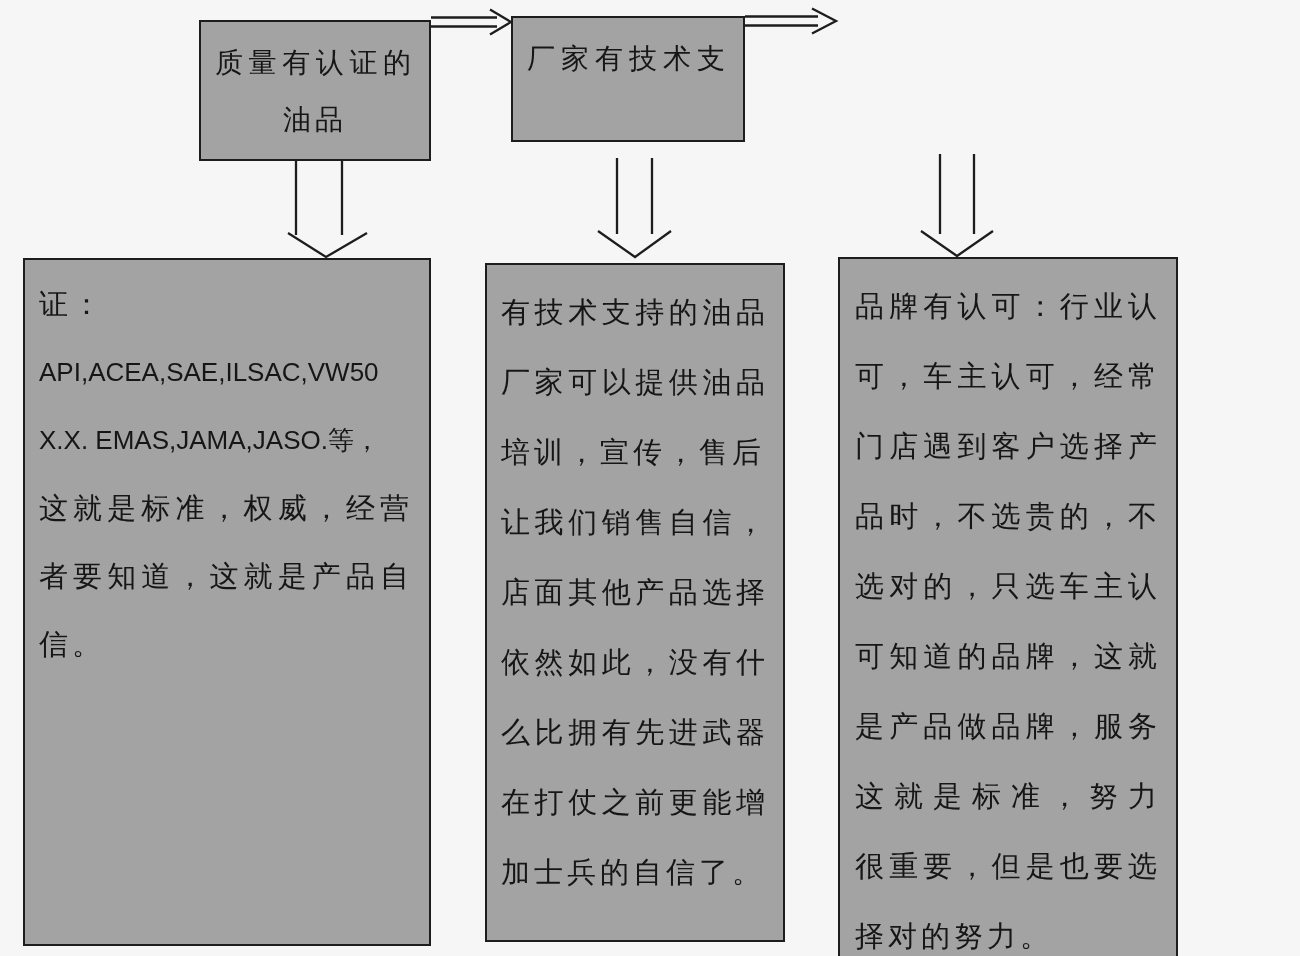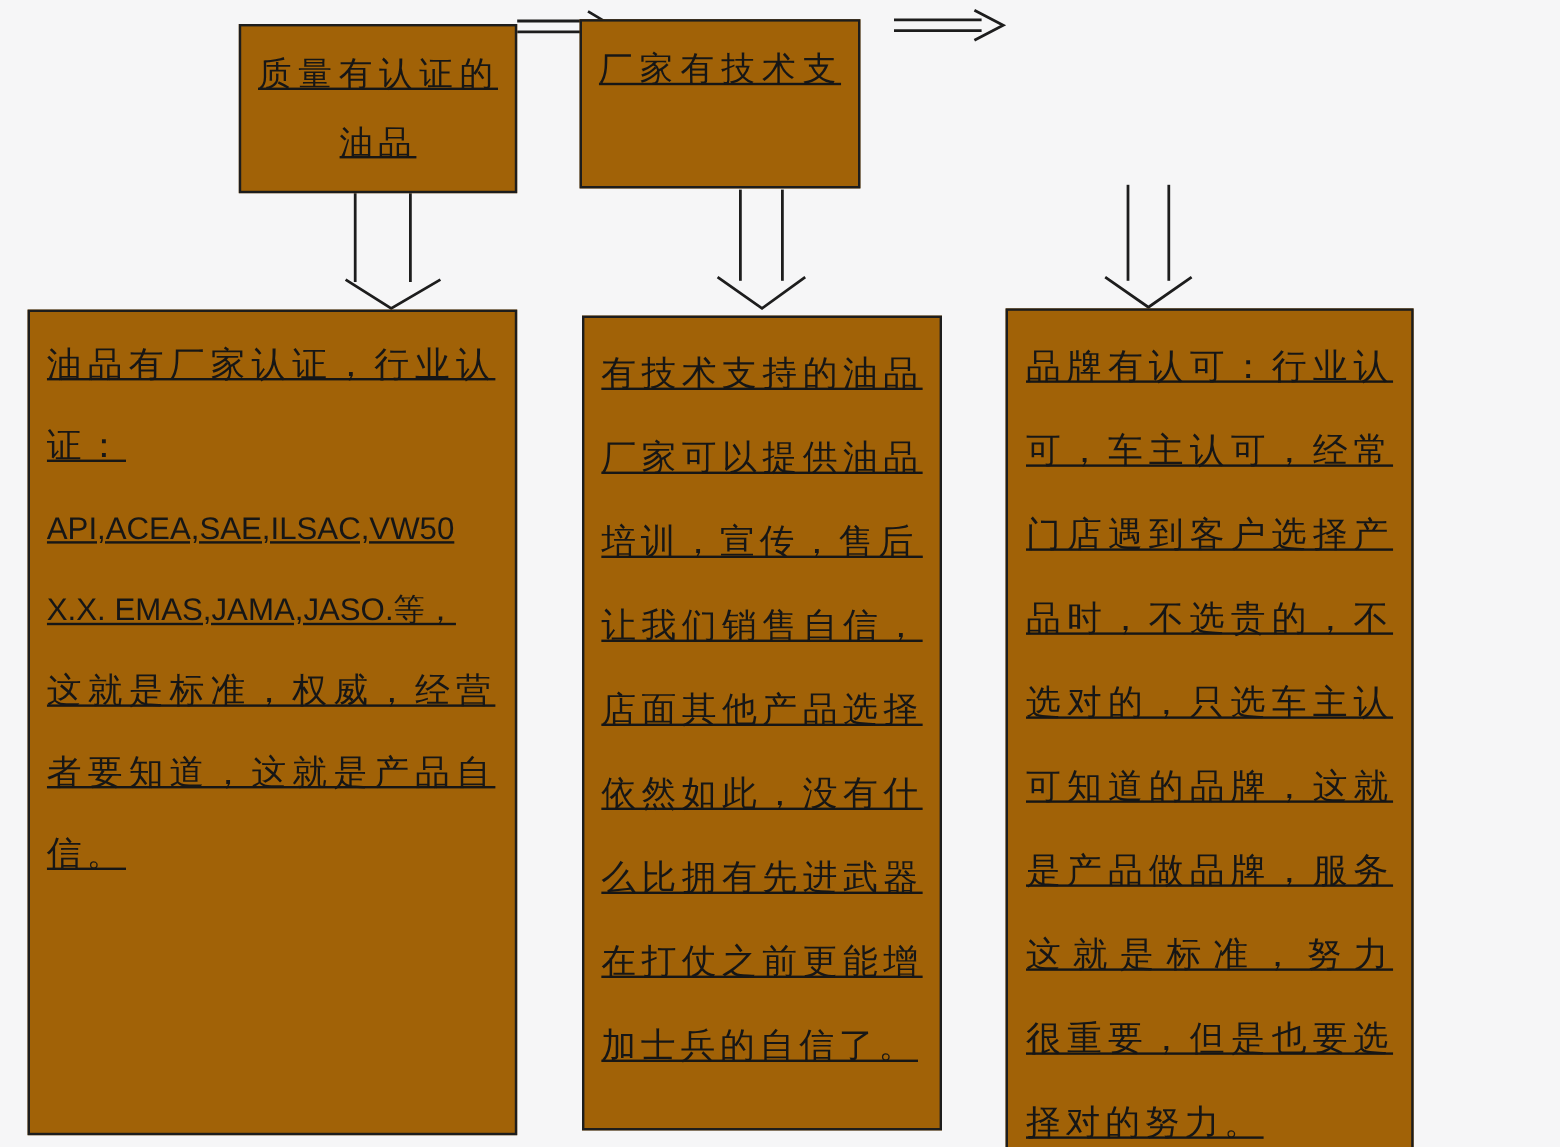--- a/index.html
+++ b/index.html
@@ -9,25 +9,24 @@
   }
   .canvas{
     position:relative;
     width:1300px;height:956px;
     background:#f6f6f7;
     overflow:hidden;
     color:#161616;
   }
   .box{
     position:absolute;
-    background:#a16207;
+    background:#a3a3a3;
     border:2px solid #1d1d1d;
     box-sizing:border-box;
     overflow:hidden;
-    text-decoration:underline;
   }
   .tbox{
     font-size:28px;
     padding:12px 14px 0 14px;
   }
   .tbox .ln{line-height:57px;text-align:center;}
   .dbox{
     font-size:29px;
   }
   .dbox .ln{line-height:68px;}
@@ -45,21 +44,21 @@
     text-align:justify;
     text-align-last:justify;
     -moz-text-align-last:justify;
   }
   .ln.latin{
     letter-spacing:0;
     font-size:26px;
     font-family:"Liberation Sans","DejaVu Sans",sans-serif;
   }
   #t1{left:199px;top:20px;width:232px;height:141px;}
-  #t2{left:483px;top:16px;width:234px;height:141px;}
+  #t2{left:511px;top:16px;width:234px;height:126px;}
   #t3{left:836px;top:15px;width:227px;height:138px;}
   #detail-quality{left:23px;top:258px;width:408px;height:688px;}
   #detail-tech{left:485px;top:263px;width:300px;height:679px;}
   #detail-brand{left:838px;top:257px;width:340px;height:759px;}
   .arrows{
     position:absolute;left:0;top:0;width:1300px;height:956px;
     pointer-events:none;
   }
   .arrows line,.arrows polyline{
     stroke:#1d1d1d;stroke-width:2.3;fill:none;
@@ -102,21 +101,20 @@
       <div class="ln fill">质量有认证的</div>
       <div class="ln">油品</div>
     </div>
 
   <div id="t2" class="box tbox">
       <div class="ln fill">厂家有技术支</div>
     </div>
 
 
   <div id="detail-quality" class="box dbox">
-      <div class="ln fill">油品有厂家认证，行业认</div>
       <div class="ln">证：</div>
       <div class="ln latin">API,ACEA,SAE,ILSAC,VW50</div>
       <div class="ln latin">X.X. EMAS,JAMA,JASO.等，</div>
       <div class="ln fill">这就是标准，权威，经营</div>
       <div class="ln fill">者要知道，这就是产品自</div>
       <div class="ln">信。</div>
     </div>
 
   <div id="detail-tech" class="box dbox">
       <div class="ln fill">有技术支持的油品</div>

